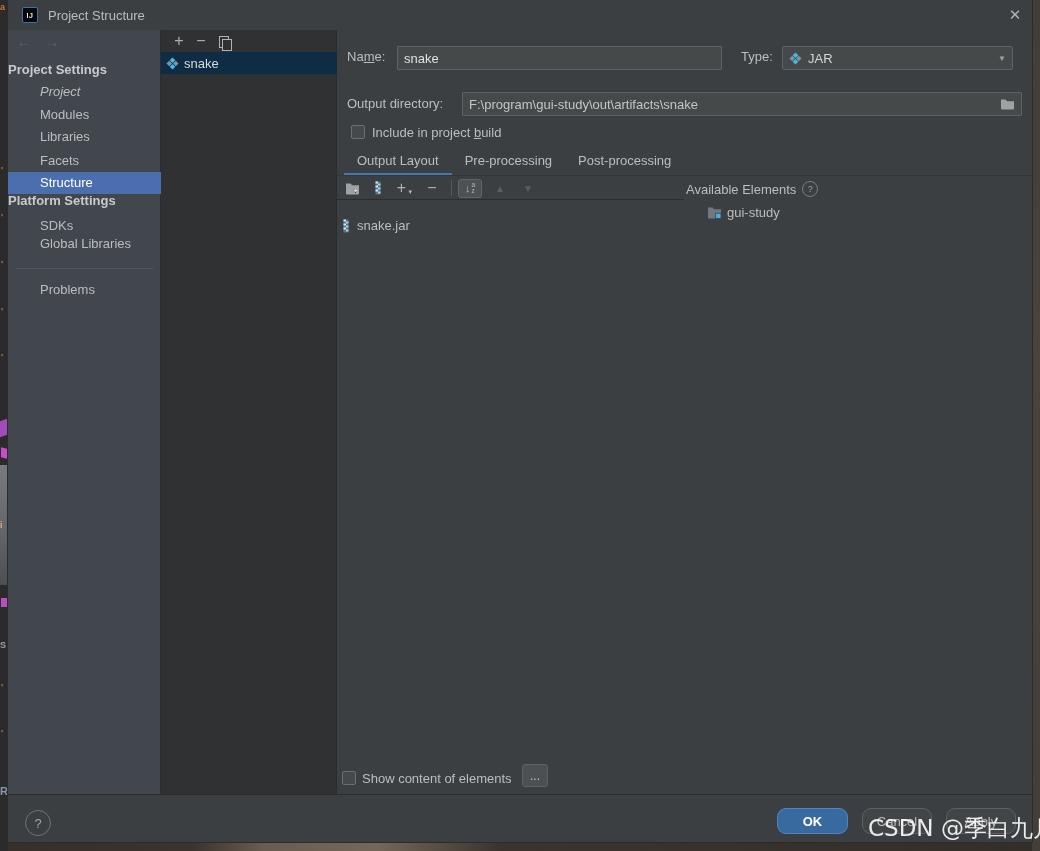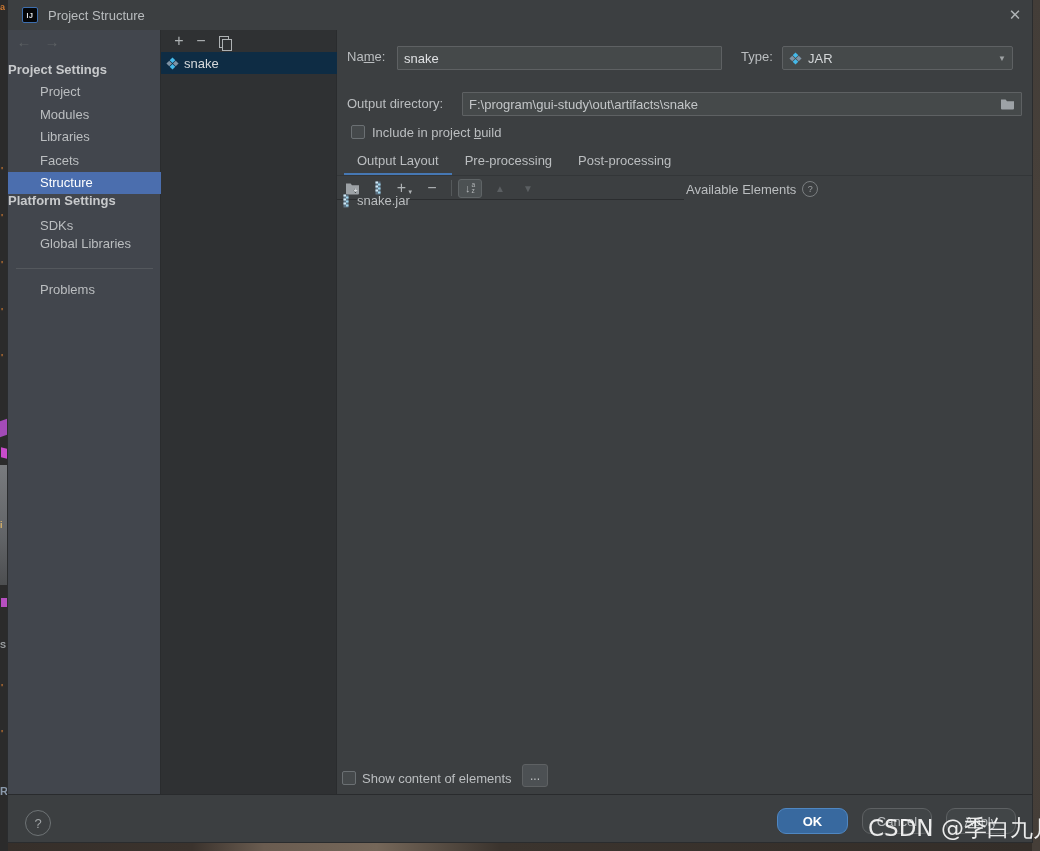--- a/index.html
+++ b/index.html
@@ -107,21 +107,21 @@
     <div class="abs ij-logo">IJ</div>
     <div class="abs win-title">Project Structure</div>
     <div class="abs close-x">✕</div>
   </div>
 
   <div class="abs sidebar">
     <div class="abs nav-arrow" style="left:6px;">←</div>
     <div class="abs nav-arrow" style="left:34px;">→</div>
 
     <div class="abs side-header" style="top:30px;">Project Settings</div>
-    <div class="abs side-item" style="top:51px;">Project</div>
+    <div class="abs side-item" style="top:51px;font-style:italic;">Project</div>
     <div class="abs side-item" style="top:74px;">Modules</div>
     <div class="abs side-item" style="top:96px;">Libraries</div>
     <div class="abs side-item" style="top:120px;">Facets</div>
     <div class="abs side-item sel" style="top:142px;">Structure</div>
     <div class="abs side-header" style="top:161px;">Platform Settings</div>
     <div class="abs side-item" style="top:185px;">SDKs</div>
     <div class="abs side-item" style="top:203px;">Global Libraries</div>
     <div class="abs side-div" style="top:238px;"></div>
     <div class="abs side-item" style="top:249px;">Problems</div>
   </div>
@@ -228,35 +228,44 @@
       <div class="lo-ico mv" style="width:28px;margin-left:4px;">▲</div>
       <div class="lo-ico mv" style="width:28px;">▼</div>
     </div>
 
     <div class="abs avail-header" style="left:349px;top:150px;height:18px;">
       <span>Available Elements</span>
       <span class="qcircle">?</span>
     </div>
 
     <div class="abs tree-top"></div>
-    <div class="abs tree-row" style="top:160px;width:347px;">
+    <div class="abs tree-row" style="top:185px;width:347px;">
       <span style="margin-left:4px;flex:none;">
         <svg width="10" height="14" viewBox="0 0 10 14">
           <rect x="2.5" y="0.5" width="5" height="13" fill="#5d7283"></rect>
           <rect x="2.5" y="0.5" width="2.5" height="2" fill="#cfe9f7"></rect>
           <rect x="5" y="2.5" width="2.5" height="2" fill="#9fd6ee"></rect>
           <rect x="2.5" y="4.5" width="2.5" height="2" fill="#cfe9f7"></rect>
           <rect x="5" y="6.5" width="2.5" height="2" fill="#9fd6ee"></rect>
           <rect x="2.5" y="8.5" width="2.5" height="2" fill="#cfe9f7"></rect>
           <rect x="5" y="10.5" width="2.5" height="2" fill="#9fd6ee"></rect>
         </svg>
       </span>
       <span style="margin-left:6px;">snake.jar</span>
     </div>
 
+    <div class="abs tree-row" style="left:365px;top:172px;width:330px;">
+      <span style="margin-left:5px;flex:none;">
+        <svg width="15" height="13" viewBox="0 0 15 13">
+          <path d="M1 1.5 h4.6 l1.4 1.7 H14 v8.3 a1 1 0 0 1 -1 1 H2 a1 1 0 0 1 -1 -1 Z" fill="#6f7983"></path>
+          <rect x="8.7" y="7.2" width="5.3" height="5.3" fill="#41b4e3" stroke="#3c3f41" stroke-width="0.8"></rect>
+        </svg>
+      </span>
+      <span style="margin-left:5px;">gui-study</span>
+    </div>
 
     <div class="abs checkbox" style="left:5px;top:741px;"></div>
     <div class="abs lbl" style="left:25px;top:741px;">Show content of elements</div>
     <div class="abs more-btn" style="left:185px;top:734px;">...</div>
   </div>
 
   <div class="abs botbar">
     <div class="abs help-circle">?</div>
     <div class="abs btn btn-ok" style="left:769px;top:13px;width:71px;">OK</div>
     <div class="abs btn btn-plain" style="left:854px;top:13px;width:70px;">Cancel</div>

